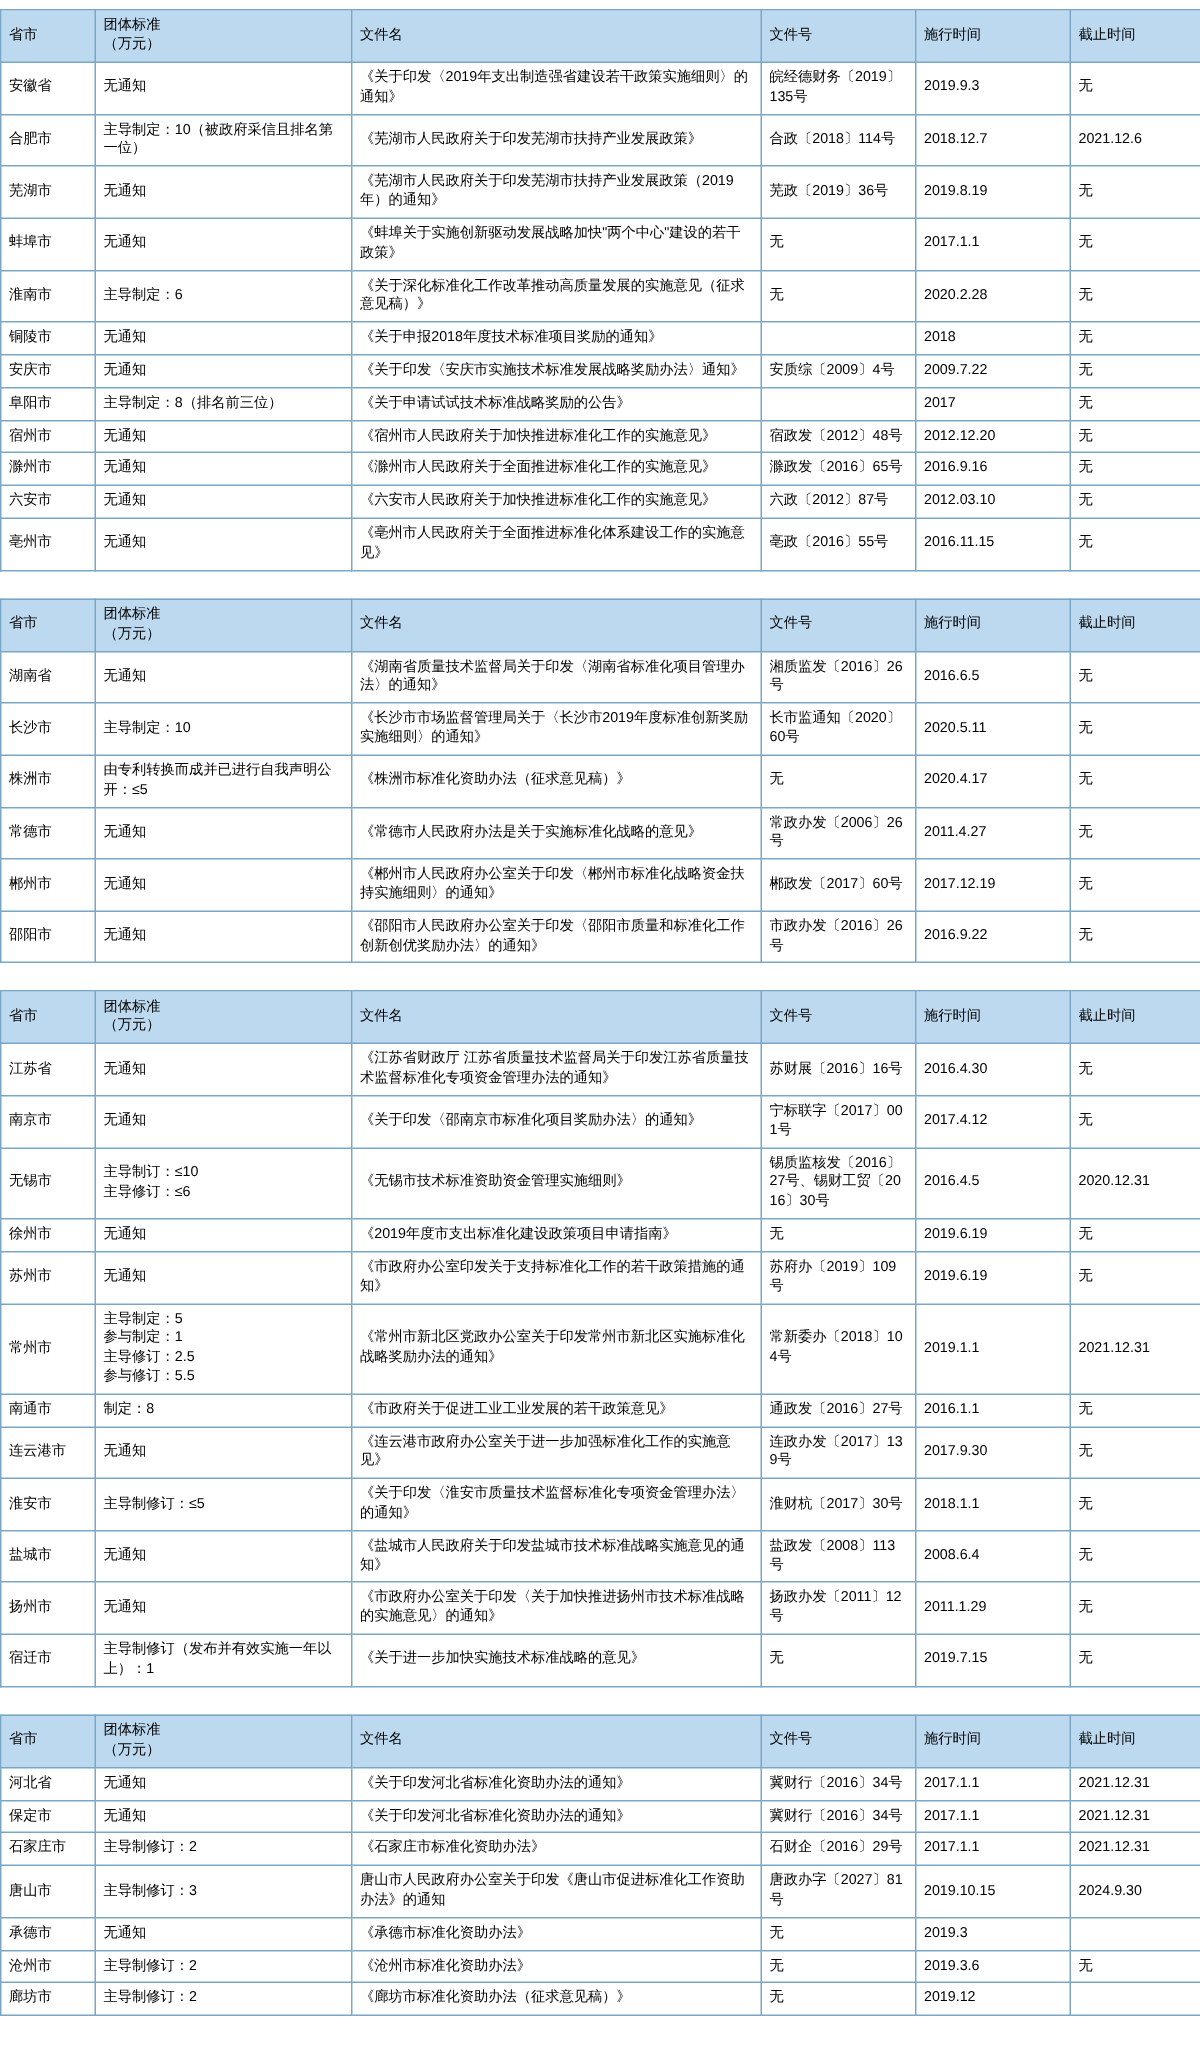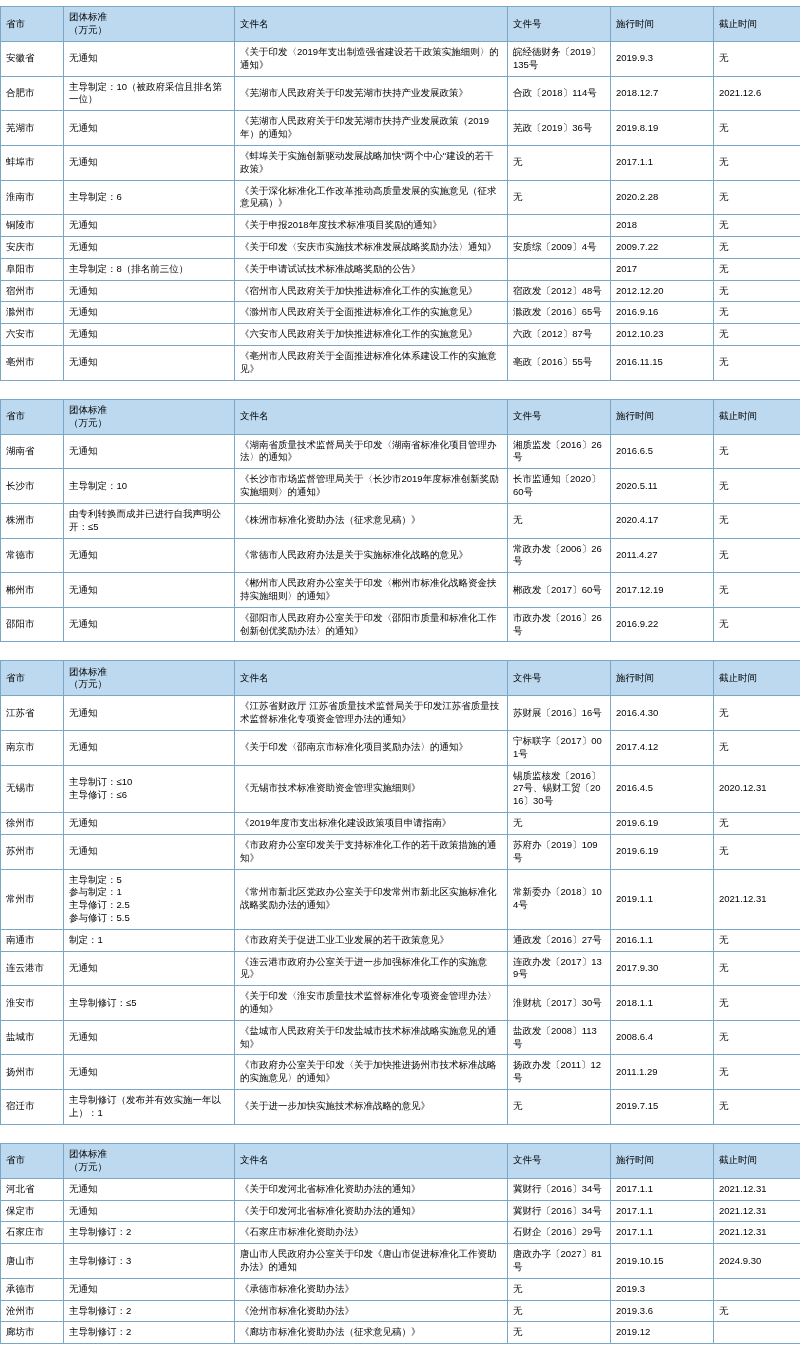--- a/index.html
+++ b/index.html
@@ -153,21 +153,21 @@
               <td class="col-c">《滁州市人民政府关于全面推进标准化工作的实施意见》</td>
               <td class="col-d">滁政发〔2016〕65号</td>
               <td class="col-e">2016.9.16</td>
               <td class="col-f">无</td>
             </tr>
             <tr>
               <td class="col-a">六安市</td>
               <td class="col-b">无通知</td>
               <td class="col-c">《六安市人民政府关于加快推进标准化工作的实施意见》</td>
               <td class="col-d">六政〔2012〕87号</td>
-              <td class="col-e">2012.10.23</td>
+              <td class="col-e">2012.03.10</td>
               <td class="col-f">无</td>
             </tr>
             <tr>
               <td class="col-a">亳州市</td>
               <td class="col-b">无通知</td>
               <td class="col-c">《亳州市人民政府关于全面推进标准化体系建设工作的实施意见》</td>
               <td class="col-d">亳政〔2016〕55号</td>
               <td class="col-e">2016.11.15</td>
               <td class="col-f">无</td>
             </tr>
@@ -302,21 +302,21 @@
             <tr>
               <td class="col-a">常州市</td>
               <td class="col-b">主导制定：5<br>参与制定：1<br>主导修订：2.5<br>参与修订：5.5</td>
               <td class="col-c">《常州市新北区党政办公室关于印发常州市新北区实施标准化战略奖励办法的通知》</td>
               <td class="col-d">常新委办〔2018〕104号</td>
               <td class="col-e">2019.1.1</td>
               <td class="col-f">2021.12.31</td>
             </tr>
             <tr>
               <td class="col-a">南通市</td>
-              <td class="col-b">制定：1</td>
+              <td class="col-b">制定：8</td>
               <td class="col-c">《市政府关于促进工业工业发展的若干政策意见》</td>
               <td class="col-d">通政发〔2016〕27号</td>
               <td class="col-e">2016.1.1</td>
               <td class="col-f">无</td>
             </tr>
             <tr>
               <td class="col-a">连云港市</td>
               <td class="col-b">无通知</td>
               <td class="col-c">《连云港市政府办公室关于进一步加强标准化工作的实施意见》</td>
               <td class="col-d">连政办发〔2017〕139号</td>

